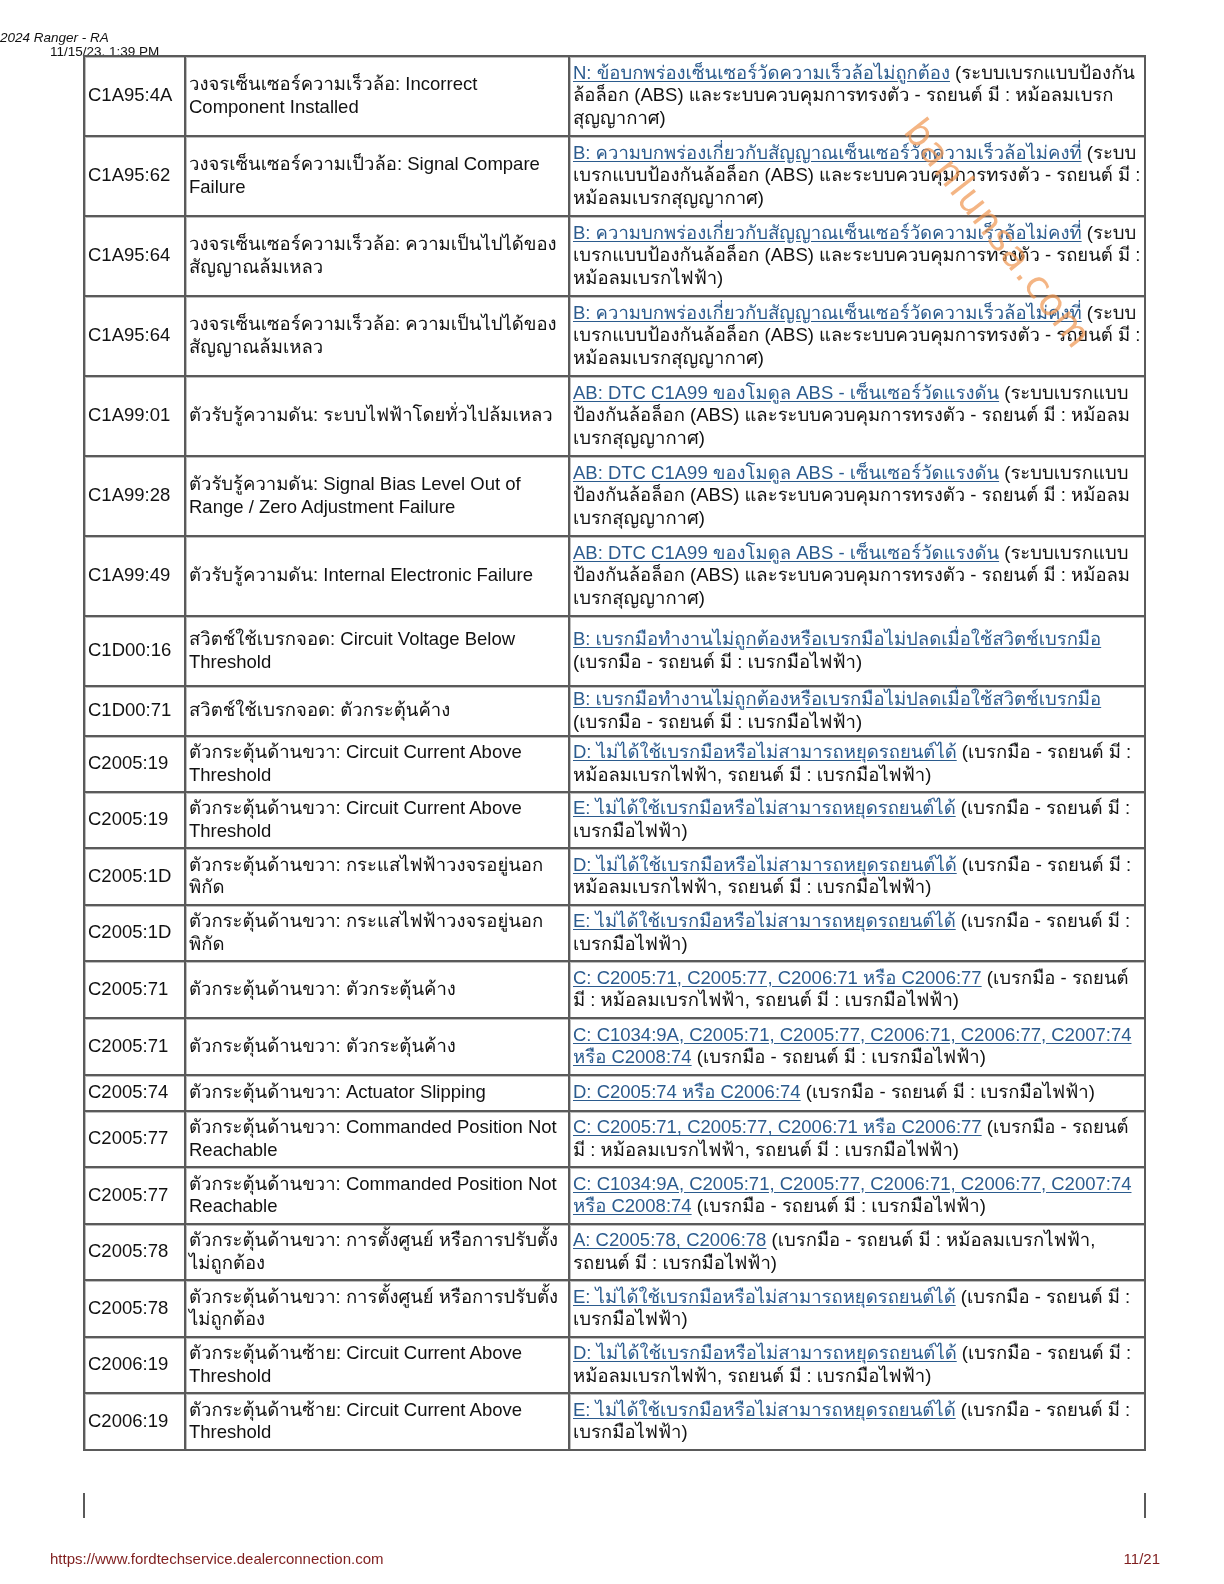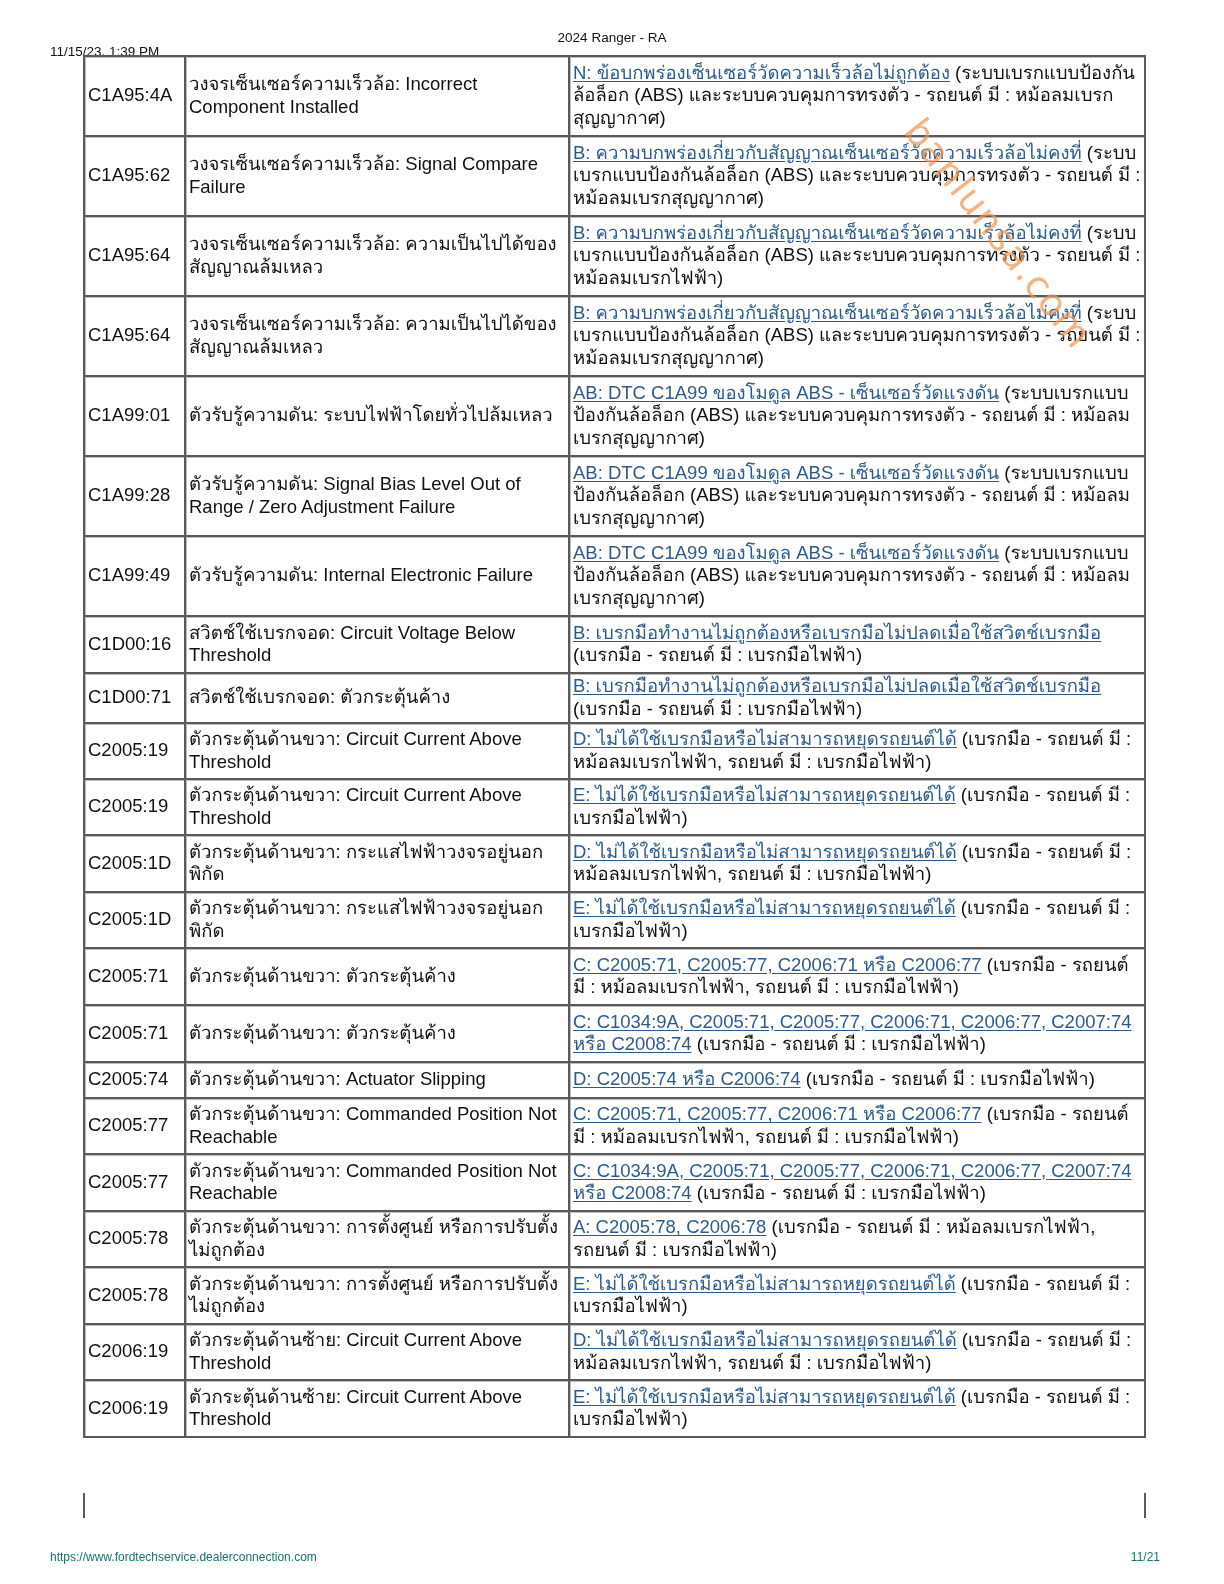--- a/index.html
+++ b/index.html
@@ -2,22 +2,22 @@
 <html><head>
 <meta charset="utf-8">
 <style>
   html, body { margin: 0; padding: 0; background: #ffffff; }
   body {
     width: 1224px; height: 1584px; position: relative; overflow: hidden;
     font-family: "Liberation Sans", "DejaVu Sans", sans-serif; color: #111;
   }
   .hdr { position: absolute; top: 30px; font-size: 13.5px; color: #111; }
   .hdr-left { left: 50px; margin-top: 14px; }
-  .hdr-center { left: 0; width: 1224px; text-align: center; }
-  .ftr { position: absolute; top: 1550px; font-size: 12px; color: #0f766e; }
+  .hdr-center { left: 0; width: 1224px; text-align: left; font-style: italic; }
+  .ftr { position: absolute; top: 1550px; font-size: 15px; color: #7f1d1d; }
   .ftr-left { left: 50px; }
   .ftr-right { right: 64px; }
 
   table.dtc {
     position: absolute; left: 83px; top: 55px; width: 1061px;
     border-collapse: collapse; table-layout: fixed;
     font-size: 18.5px; line-height: 22.5px;
   }
   table.dtc td {
     border: 2px solid #5a5a5a; padding: 1px 3px 2px 3px;
@@ -55,21 +55,21 @@
     </colgroup>
   <tbody id="dtc-body">
 
     <tr style="height:80px">
         <td class="code">C1A95:4A</td>
         <td>วงจรเซ็นเซอร์ความเร็วล้อ: Incorrect Component Installed</td>
         <td><a class="lnk" href="#">N: ข้อบกพร่องเซ็นเซอร์วัดความเร็วล้อไม่ถูกต้อง</a><span> (ระบบเบรกแบบป้องกันล้อล็อก (ABS) และระบบควบคุมการทรงตัว - รถยนต์ มี : หม้อลมเบรกสุญญากาศ)</span></td>
       </tr>
     <tr style="height:80px">
         <td class="code">C1A95:62</td>
-        <td>วงจรเซ็นเซอร์ความเร็วล้อ: Signal Compare Failure</td>
+        <td>วงจรเซ็นเซอร์ความเป็วล้อ: Signal Compare Failure</td>
         <td><a class="lnk" href="#">B: ความบกพร่องเกี่ยวกับสัญญาณเซ็นเซอร์วัดความเร็วล้อไม่คงที่</a><span> (ระบบเบรกแบบป้องกันล้อล็อก (ABS) และระบบควบคุมการทรงตัว - รถยนต์ มี : หม้อลมเบรกสุญญากาศ)</span></td>
       </tr>
     <tr style="height:80px">
         <td class="code">C1A95:64</td>
         <td>วงจรเซ็นเซอร์ความเร็วล้อ: ความเป็นไปได้ของสัญญาณล้มเหลว</td>
         <td><a class="lnk" href="#">B: ความบกพร่องเกี่ยวกับสัญญาณเซ็นเซอร์วัดความเร็วล้อไม่คงที่</a><span> (ระบบเบรกแบบป้องกันล้อล็อก (ABS) และระบบควบคุมการทรงตัว - รถยนต์ มี : หม้อลมเบรกไฟฟ้า)</span></td>
       </tr>
     <tr style="height:80px">
         <td class="code">C1A95:64</td>
         <td>วงจรเซ็นเซอร์ความเร็วล้อ: ความเป็นไปได้ของสัญญาณล้มเหลว</td>
@@ -83,21 +83,21 @@
     <tr style="height:80px">
         <td class="code">C1A99:28</td>
         <td>ตัวรับรู้ความดัน: Signal Bias Level Out of Range / Zero Adjustment Failure</td>
         <td><a class="lnk" href="#">AB: DTC C1A99 ของโมดูล ABS - เซ็นเซอร์วัดแรงดัน</a><span> (ระบบเบรกแบบป้องกันล้อล็อก (ABS) และระบบควบคุมการทรงตัว - รถยนต์ มี : หม้อลมเบรกสุญญากาศ)</span></td>
       </tr>
     <tr style="height:80px">
         <td class="code">C1A99:49</td>
         <td>ตัวรับรู้ความดัน: Internal Electronic Failure</td>
         <td><a class="lnk" href="#">AB: DTC C1A99 ของโมดูล ABS - เซ็นเซอร์วัดแรงดัน</a><span> (ระบบเบรกแบบป้องกันล้อล็อก (ABS) และระบบควบคุมการทรงตัว - รถยนต์ มี : หม้อลมเบรกสุญญากาศ)</span></td>
       </tr>
-    <tr style="height:57px">
+    <tr style="height:70px">
         <td class="code">C1D00:16</td>
         <td>สวิตช์ใช้เบรกจอด: Circuit Voltage Below Threshold</td>
         <td><a class="lnk" href="#">B: เบรกมือทำงานไม่ถูกต้องหรือเบรกมือไม่ปลดเมื่อใช้สวิตช์เบรกมือ</a><span> (เบรกมือ - รถยนต์ มี : เบรกมือไฟฟ้า)</span></td>
       </tr>
     <tr style="height:48px">
         <td class="code">C1D00:71</td>
         <td>สวิตช์ใช้เบรกจอด: ตัวกระตุ้นค้าง</td>
         <td><a class="lnk" href="#">B: เบรกมือทำงานไม่ถูกต้องหรือเบรกมือไม่ปลดเมื่อใช้สวิตช์เบรกมือ</a><span> (เบรกมือ - รถยนต์ มี : เบรกมือไฟฟ้า)</span></td>
       </tr>
     <tr style="height:56px">

